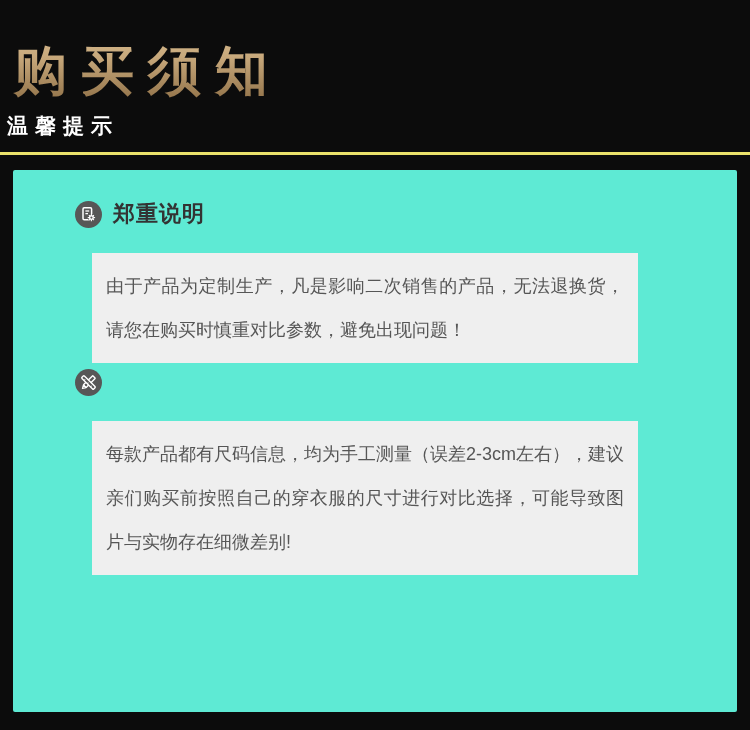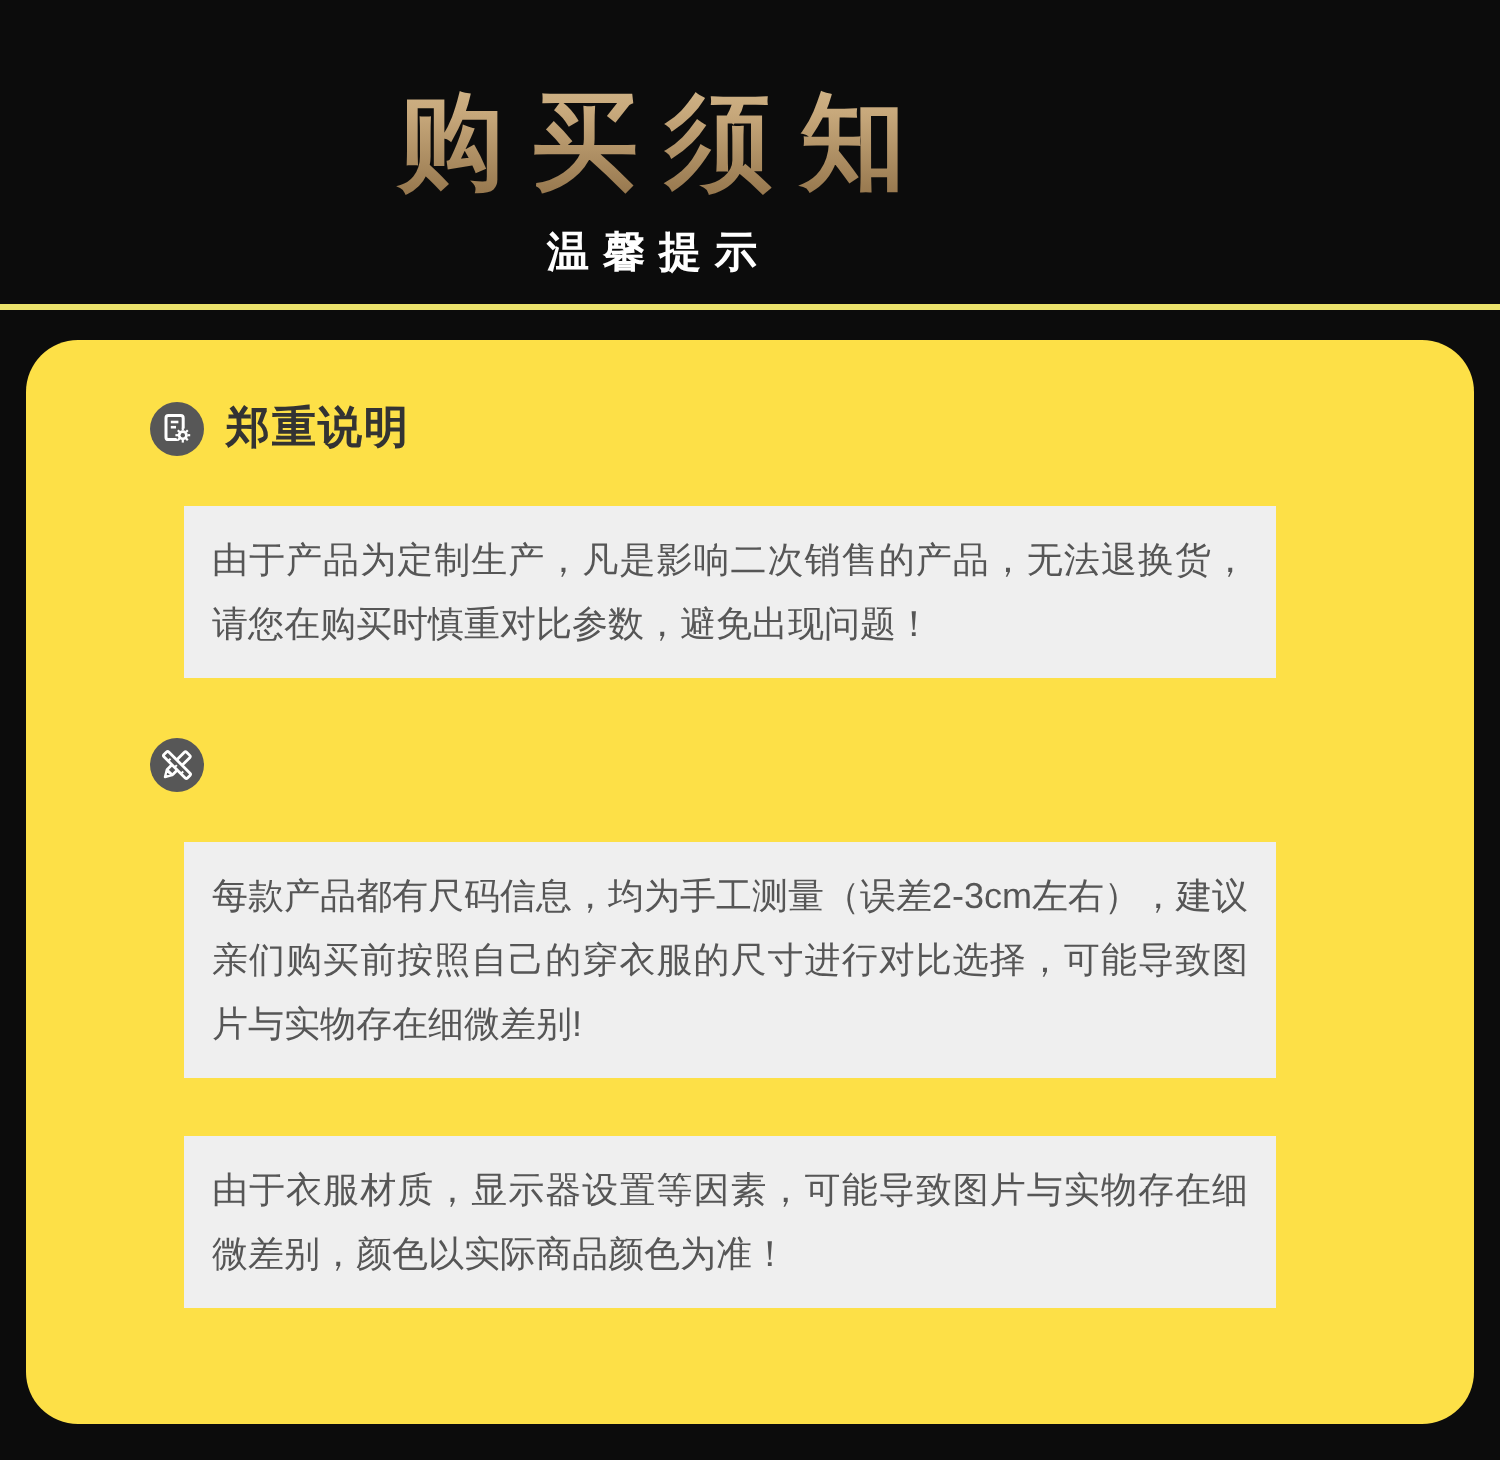--- a/index.html
+++ b/index.html
@@ -4,21 +4,21 @@
 <style>
   html,body{margin:0;padding:0;}
   body{
     width:750px;height:730px;
     background:#0c0c0c;
     position:relative;
     overflow:hidden;
     font-family:"Liberation Sans","DejaVu Sans",sans-serif;
   }
   
-  .banner{position:absolute;top:0;left:0;width:652px;height:152px;text-align:center;}
+  .banner{position:absolute;top:0;left:0;width:652px;height:152px;}
   .page-title{
     margin:0;
     padding-top:36px;
     font-size:53px;
     font-weight:bold;
     letter-spacing:14px;
     text-indent:14px;
     background:linear-gradient(180deg,#e6d2a8 0%,#c8a97c 52%,#8a6b42 100%);
     -webkit-background-clip:text;
     background-clip:text;
@@ -34,41 +34,41 @@
     text-indent:7px;
   }
   .gold-divider{
     position:absolute;top:152px;left:0;
     width:750px;height:3px;
   }
   
   .notice-card{
     position:absolute;
     left:13px;right:13px;top:170px;bottom:18px;
-    background:#fde047;
-    border-radius:26px;
+    background:#5eead4;
+    border-radius:2px;
   }
   .sec{position:absolute;left:62px;right:0;}
   .sec.s1{top:30px;}
   .sec.s2{top:198px;}
   .sec.s3{top:373px;}
   .sec-head{display:flex;align-items:center;gap:11px;height:28px;}
   .icon-badge{width:27px;height:27px;flex:0 0 27px;display:inline-block;}
   .icon-badge svg{display:block;width:27px;height:27px;}
   .sec-title{
     margin:0;font-size:22px;font-weight:bold;color:#333333;letter-spacing:1px;
   }
   .sec-body{
     box-sizing:border-box;
     margin:25px 0 0 17px;
     width:546px;
     background:#efefef;
     color:#565656;
     font-size:18px;
-    line-height:32px;
+    line-height:44px;
     padding:11px 14px;
     text-align:justify;
   }
 </style>
 </head>
 <body>
 
 <header class="banner">
   <h1 class="page-title">购买须知</h1>
   <div class="page-subtitle">温馨提示</div>
@@ -121,16 +121,15 @@
             <line x1="11.8" y1="13.5" x2="13.4" y2="13.5" stroke="#ffffff" stroke-width="1"></line>
             <line x1="11.8" y1="18" x2="13.4" y2="18" stroke="#ffffff" stroke-width="1"></line>
           </g>
         </svg>
       </span>
     </div>
     <p class="sec-body">每款产品都有尺码信息，均为手工测量（误差2-3cm左右），建议亲们购买前按照自己的穿衣服的尺寸进行对比选择，可能导致图片与实物存在细微差别!</p>
   </section>
 
   <section class="sec s3">
-    <p class="sec-body">由于衣服材质，显示器设置等因素，可能导致图片与实物存在细微差别，颜色以实际商品颜色为准！</p>
   </section>
 
 </main>
 
 </body></html>

